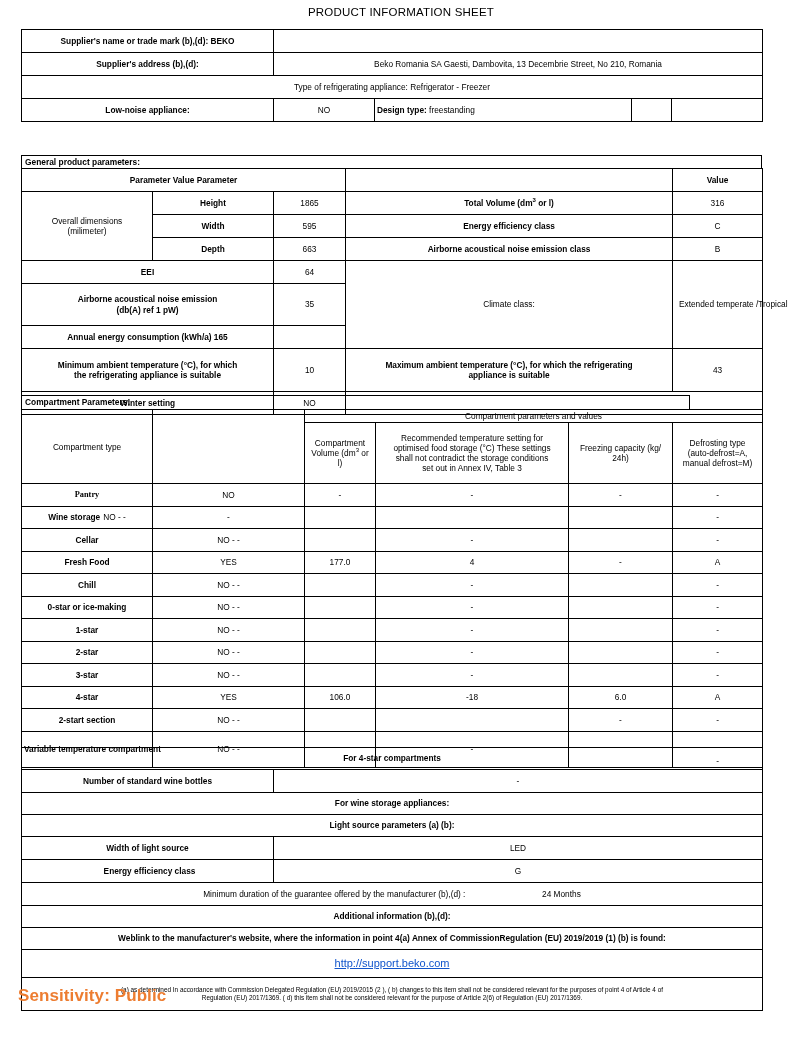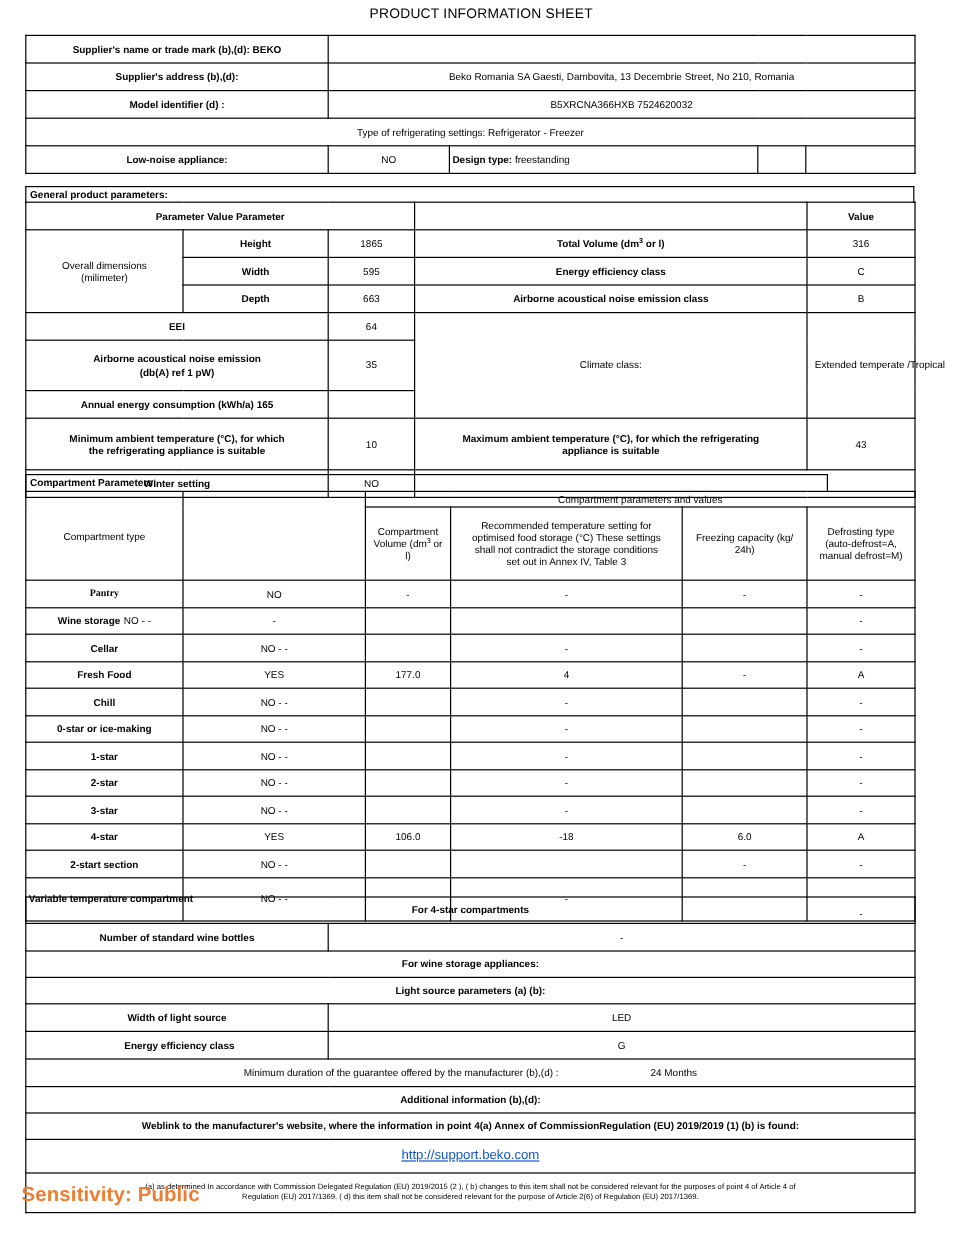--- a/index.html
+++ b/index.html
@@ -125,26 +125,22 @@
     <tbody>
       <tr>
         <td class="b right" style="height:20px">Supplier's name or trade mark (b),(d): BEKO</td>
         <td colspan="4"></td>
       </tr>
       <tr>
         <td class="b" style="height:20px">Supplier's address (b),(d):</td>
         <td colspan="4" class="left">Beko Romania SA Gaesti, Dambovita, 13 Decembrie Street, No 210, Romania</td>
       </tr>
       <tr>
-        <td class="b" style="height:20px">Model identifier (d) :</td>
-        <td colspan="4" class="left">B5XRCNA366HXB 7524620032</td>
-      </tr>
-      <tr>
         <td colspan="5" style="height:20px;position:relative">
-          <span class="b">Type of refrigerating settings:</span>
+          <span class="b">Type of refrigerating appliance:</span>
           <span>Refrigerator - Freezer</span>
         </td>
       </tr>
       <tr>
         <td class="b" style="height:20px">Low-noise appliance:</td>
         <td class="right ovf" style="position:relative">
           <span>NO</span>
           <span class="bleed" style="left:103%;top:50%;transform:translateY(-50%)">
             <b>Design type:</b>
             <span>freestanding</span>

